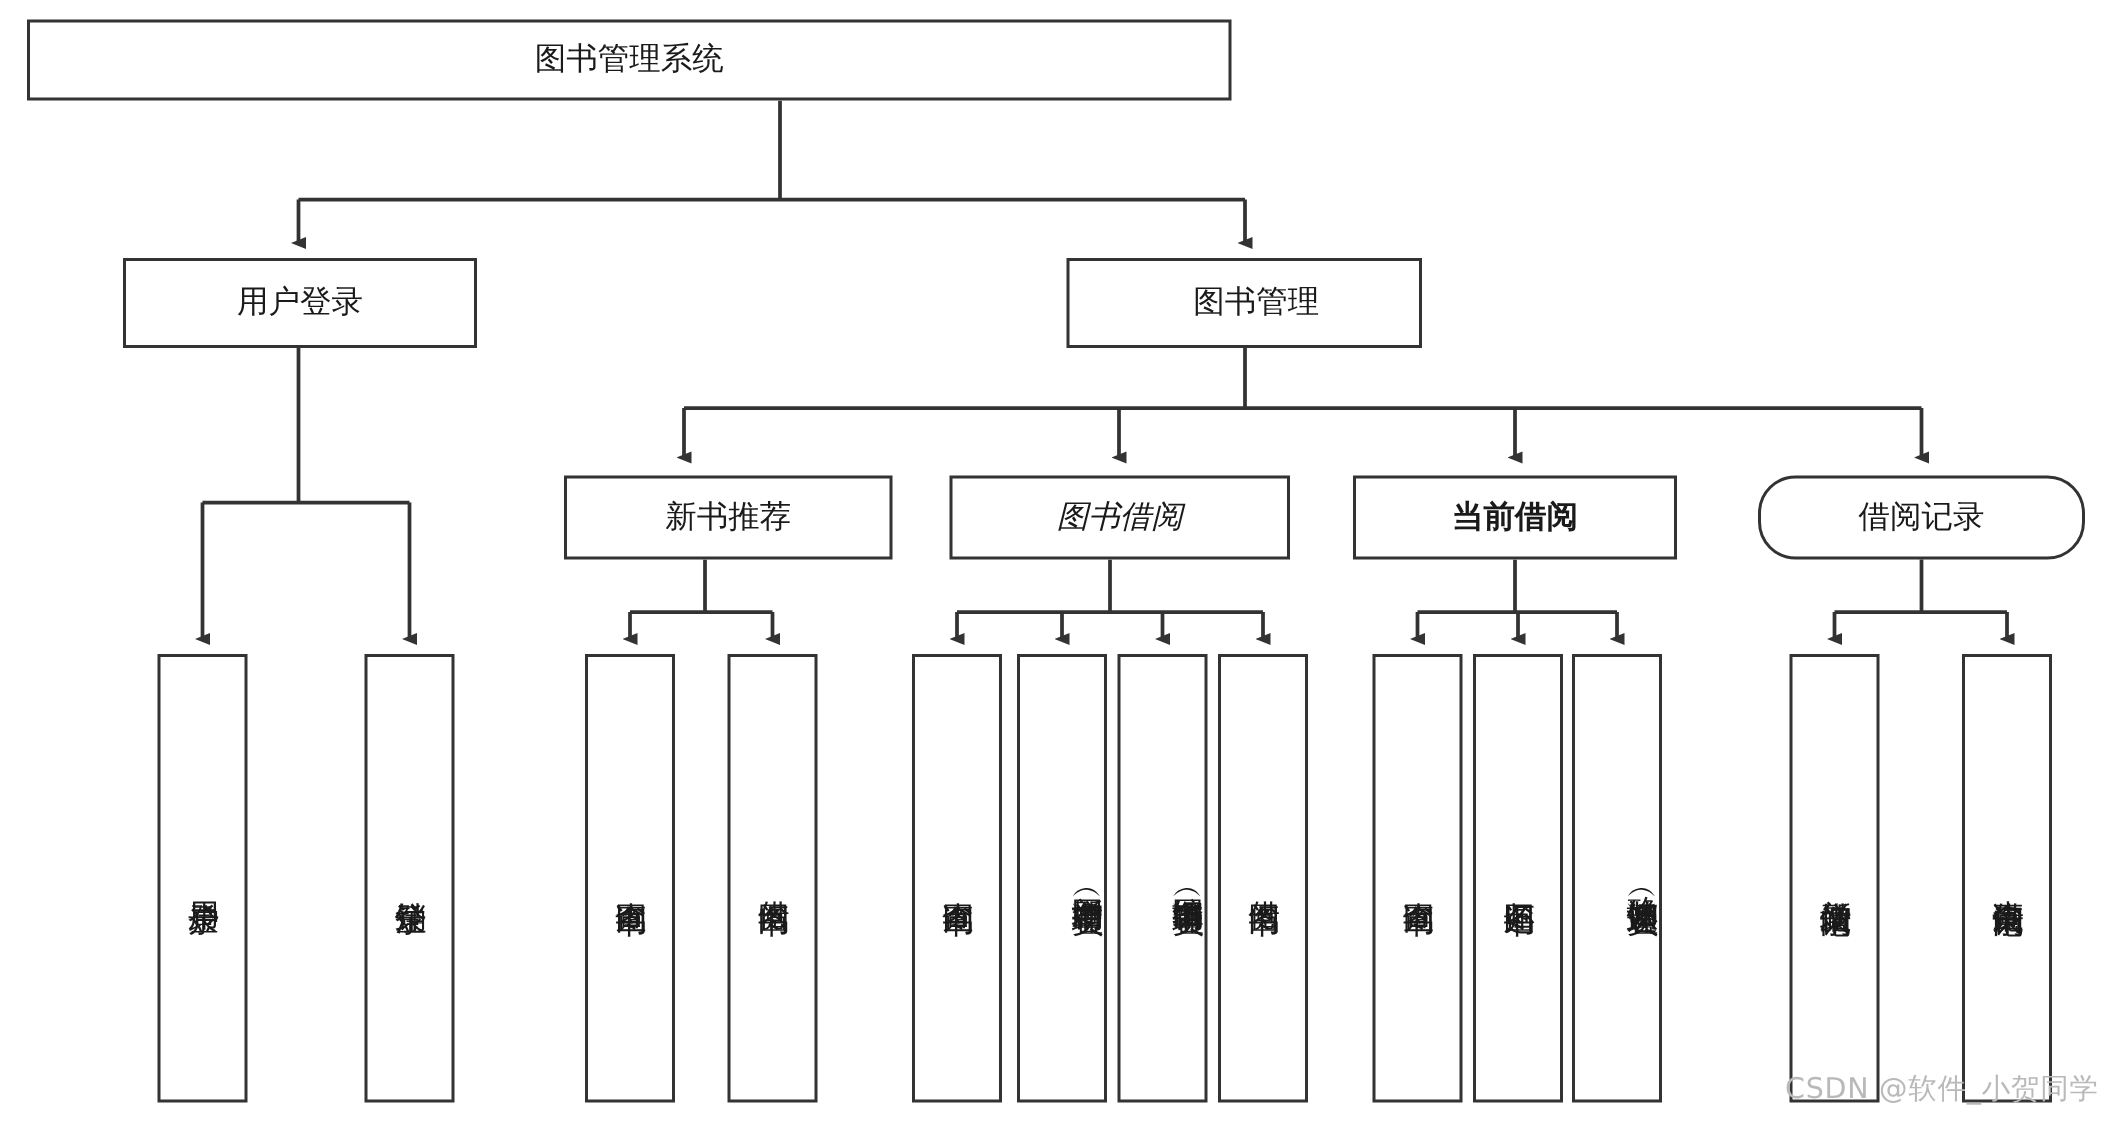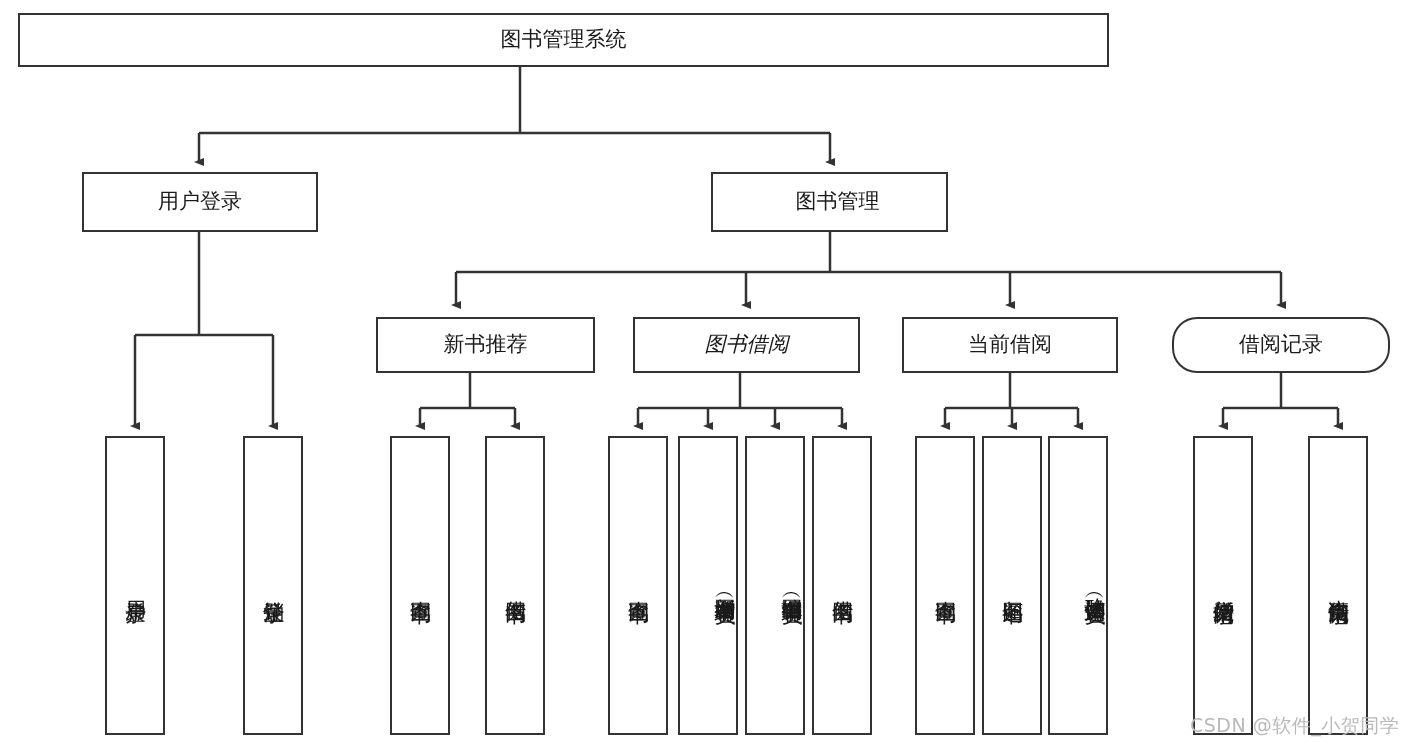--- a/index.html
+++ b/index.html
@@ -116,38 +116,38 @@
       <path d="M1012,408 L1012,426" marker-end="url(#arrow)"></path>
       <path d="M1078,408 L1078,426" marker-end="url(#arrow)"></path>
 
       <path d="M1281,373 L1281,408"></path>
       <path d="M1223,408 L1338,408"></path>
       <path d="M1223,408 L1223,426" marker-end="url(#arrow)"></path>
       <path d="M1338,408 L1338,426" marker-end="url(#arrow)"></path>
     </g>
   </svg>
 
-  <div class="node h" style="left:18px; top:13px; width:1091px; height:54px;">
+  <div class="node h" style="left:18px; top:13px; width:803px; height:54px;">
     <span class="label">图书管理系统</span>
   </div>
 
   <div class="node h" style="left:82px; top:172px; width:236px; height:60px;">
     <span class="label">用户登录</span>
   </div>
   <div class="node h" style="left:711px; top:172px; width:237px; height:60px;padding-left:16px;">
     <span class="label">图书管理</span>
   </div>
 
   <div class="node h" style="left:361px; top:317px; width:219px; height:56px;margin-left:15px;">
     <span class="label">新书推荐</span>
   </div>
   <div class="node h" style="left:633px; top:317px; width:227px; height:56px;font-style:italic;">
     <span class="label">图书借阅</span>
   </div>
-  <div class="node h" style="left:902px; top:317px; width:216px; height:56px;">
+  <div class="node h" style="left:902px; top:317px; width:216px; height:56px;font-weight:bold;">
     <span class="label">当前借阅</span>
   </div>
   <div class="node h" style="left:1172px; top:317px; width:218px; height:56px;border-radius:25px;">
     <span class="label">借阅记录</span>
   </div>
 
   <div class="node v center" style="left:105px; top:436px; width:60px; height:299px;">
     <span class="label">用户登录</span>
   </div>
   <div class="node v center" style="left:243px; top:436px; width:60px; height:299px;">

